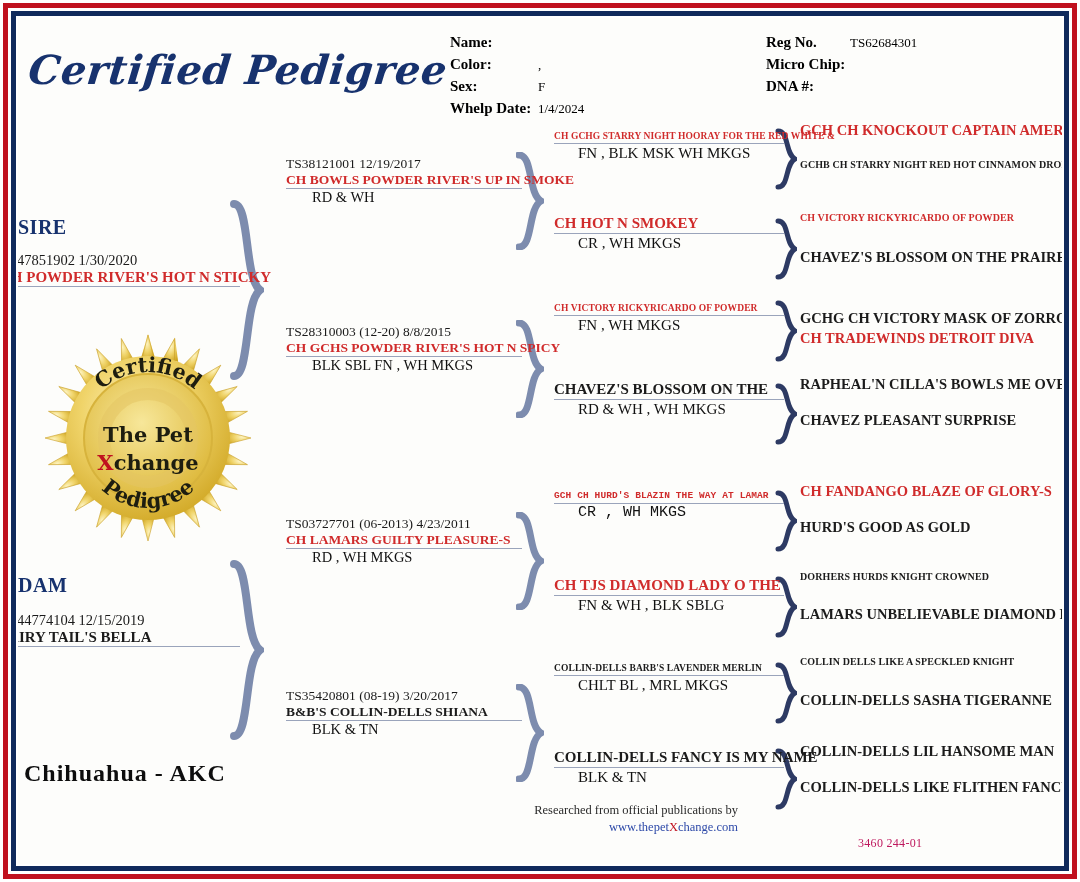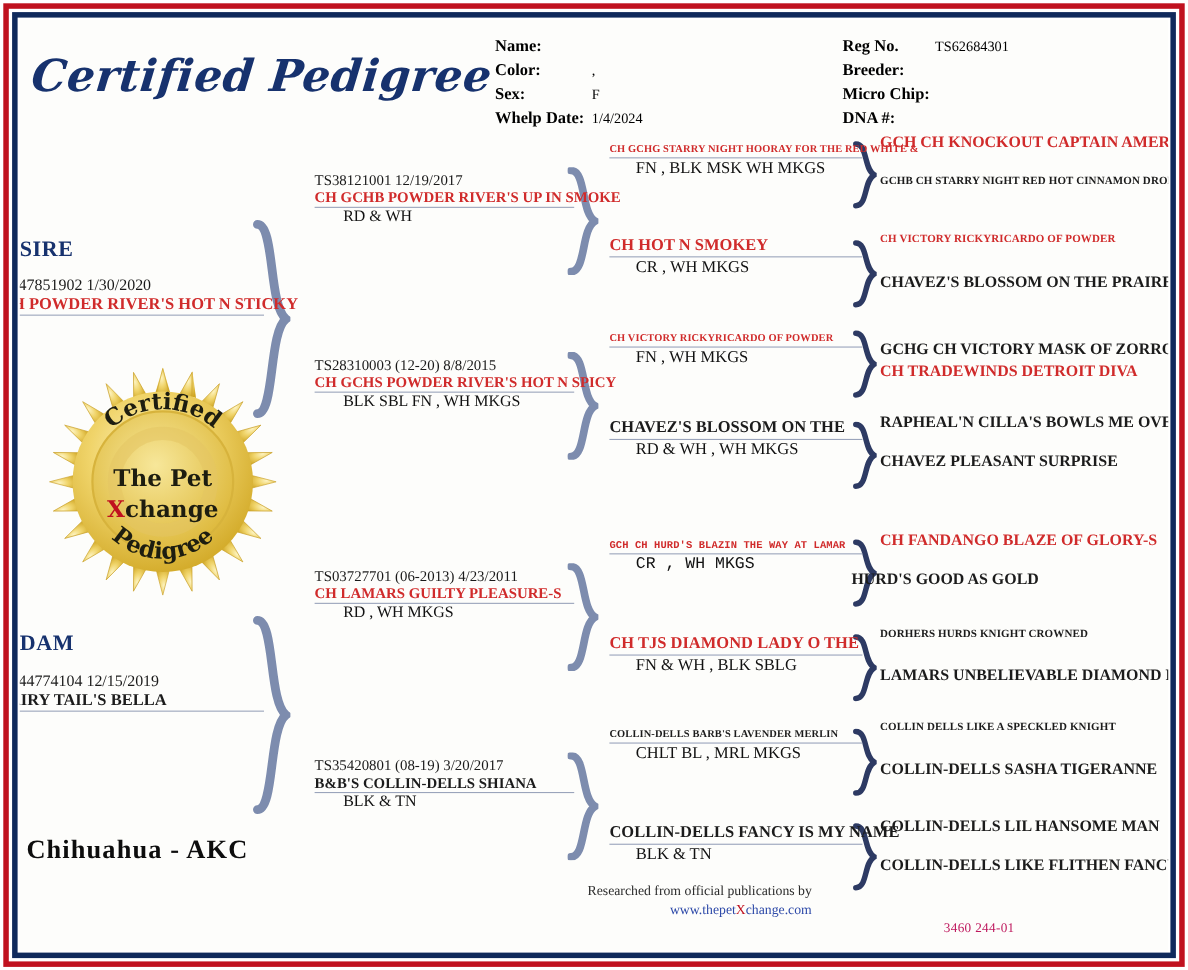--- a/index.html
+++ b/index.html
@@ -132,23 +132,20 @@
       <div class="hdr-row">
         <span class="lbl">Whelp Date:</span><span class="val">1/4/2024</span>
       </div>
     </div>
 
     <div class="hdr" id="hdr-right">
       <div class="hdr-row">
         <span class="lbl">Reg No.</span><span class="val">TS62684301</span>
       </div>
       <div class="hdr-row">
-        <span class="lbl">Breeder:</span><span class="val"></span>
-      </div>
-      <div class="hdr-row">
         <span class="lbl">Micro Chip:</span><span class="val"></span>
       </div>
       <div class="hdr-row">
         <span class="lbl">DNA #:</span><span class="val"></span>
       </div>
     </div>
 
     <svg class="brace" style="left:212px;top:182px;" width="34" height="180" viewBox="0 0 34 180">
       <path d="M4 4 C20 4 14 78 30 90 C14 102 20 176 4 176" fill="none" stroke="#7d8cae" stroke-width="8" stroke-linecap="round"></path>
     </svg>
@@ -204,21 +201,21 @@
 
     <div class="label-big" style="left:0px;top:556px;">DAM</div>
     <div class="entry g1" style="left:-18px;top:594px;width:240px;">
       <div class="reg">TS44774104    12/15/2019</div>
       <div class="nm blk">FAIRY TAIL'S BELLA</div>
       <div class="clr"></div>
     </div>
 
     <div class="entry g2" style="left:268px;top:138px;width:236px;">
       <div class="reg">TS38121001    12/19/2017</div>
-      <div class="nm red">CH GCHB POWDER RIVER'S UP IN SMOKE</div>
+      <div class="nm red">CH BOWLS POWDER RIVER'S UP IN SMOKE</div>
       <div class="clr">RD &amp; WH</div>
     </div>
     <div class="entry g2" style="left:268px;top:306px;width:236px;">
       <div class="reg">TS28310003  (12-20)  8/8/2015</div>
       <div class="nm red">CH GCHS POWDER RIVER'S HOT N SPICY</div>
       <div class="clr">BLK SBL FN , WH MKGS</div>
     </div>
     <div class="entry g2" style="left:268px;top:498px;width:236px;">
       <div class="reg">TS03727701  (06-2013)  4/23/2011</div>
       <div class="nm red">CH LAMARS GUILTY PLEASURE-S</div>
@@ -283,21 +280,21 @@
     </div>
     <div class="entry g4" style="left:782px;top:358px;width:262px;">
       <div class="nm blk">RAPHEAL'N CILLA'S BOWLS ME OVER</div>
     </div>
     <div class="entry g4" style="left:782px;top:394px;width:262px;">
       <div class="nm blk">CHAVEZ PLEASANT SURPRISE</div>
     </div>
     <div class="entry g4" style="left:782px;top:465px;width:262px;">
       <div class="nm red">CH FANDANGO BLAZE OF GLORY-S</div>
     </div>
-    <div class="entry g4" style="left:756px;top:501px;width:262px;">
+    <div class="entry g4" style="left:782px;top:501px;width:262px;">
       <div class="nm blk">HURD'S GOOD AS GOLD</div>
     </div>
     <div class="entry g4" style="left:782px;top:553px;width:262px;">
       <div class="nm small blk">DORHERS HURDS KNIGHT CROWNED</div>
     </div>
     <div class="entry g4" style="left:782px;top:588px;width:262px;">
       <div class="nm blk">LAMARS UNBELIEVABLE DIAMOND RIO</div>
     </div>
     <div class="entry g4" style="left:782px;top:638px;width:262px;">
       <div class="nm small blk">COLLIN DELLS LIKE A SPECKLED KNIGHT</div>

